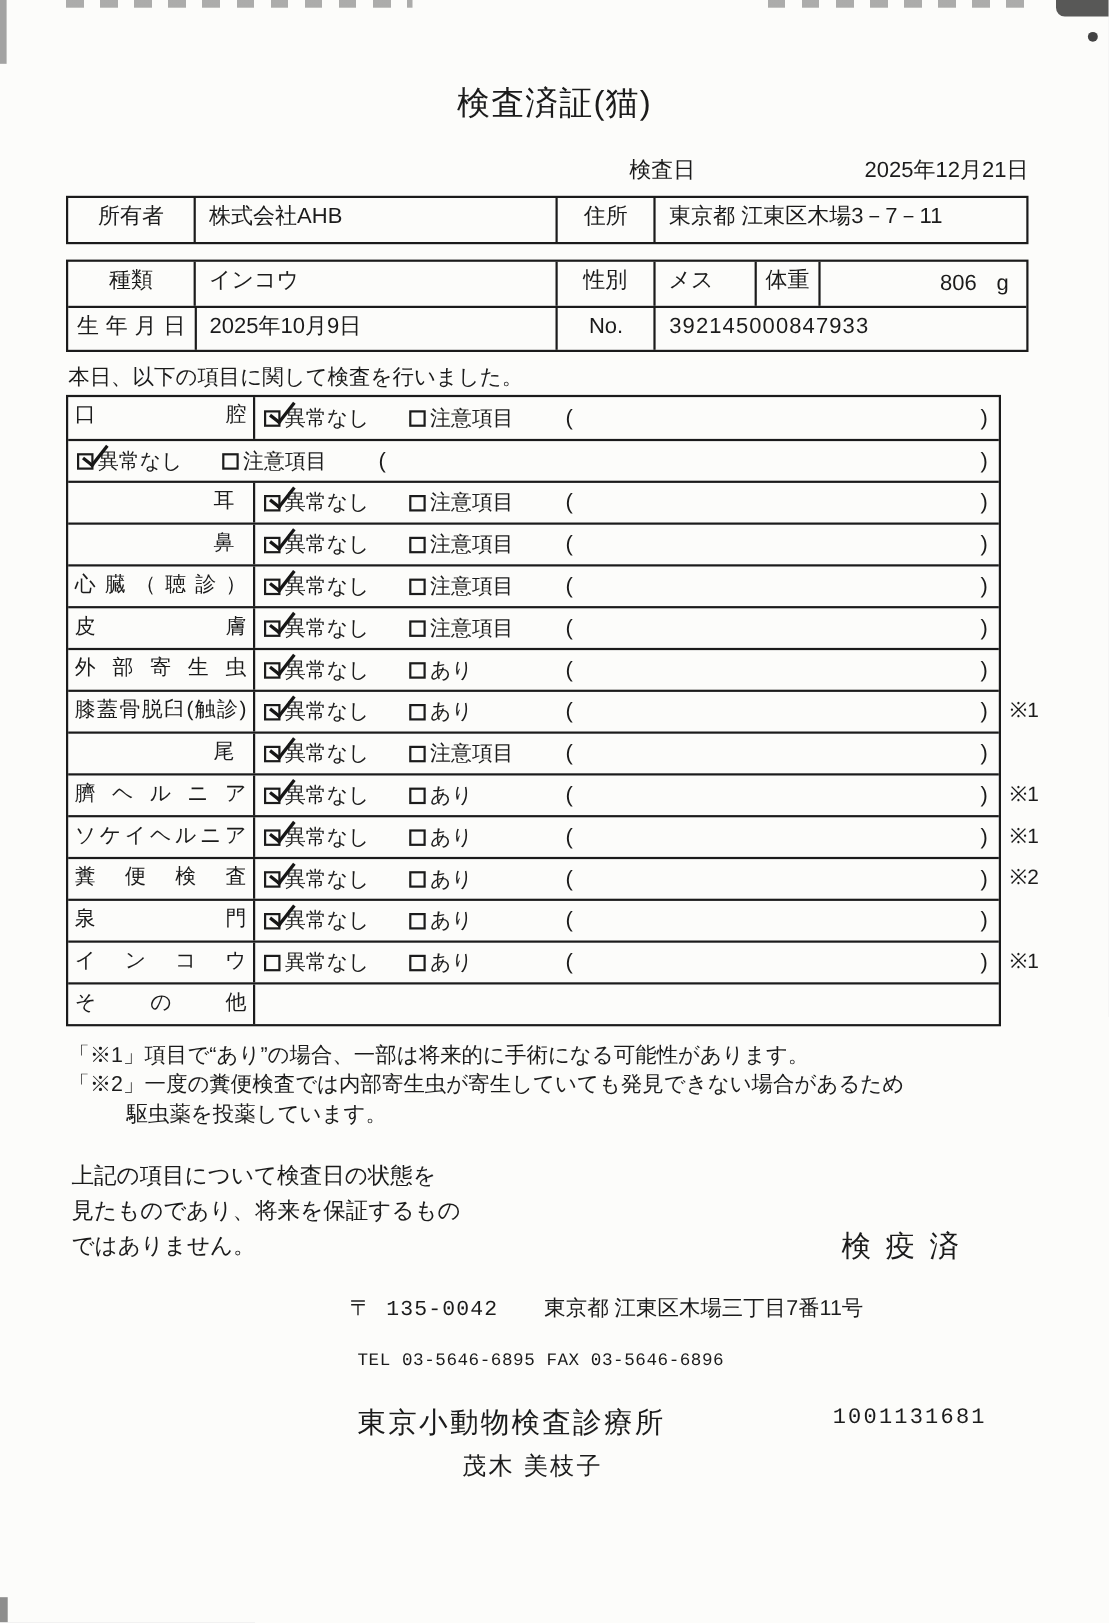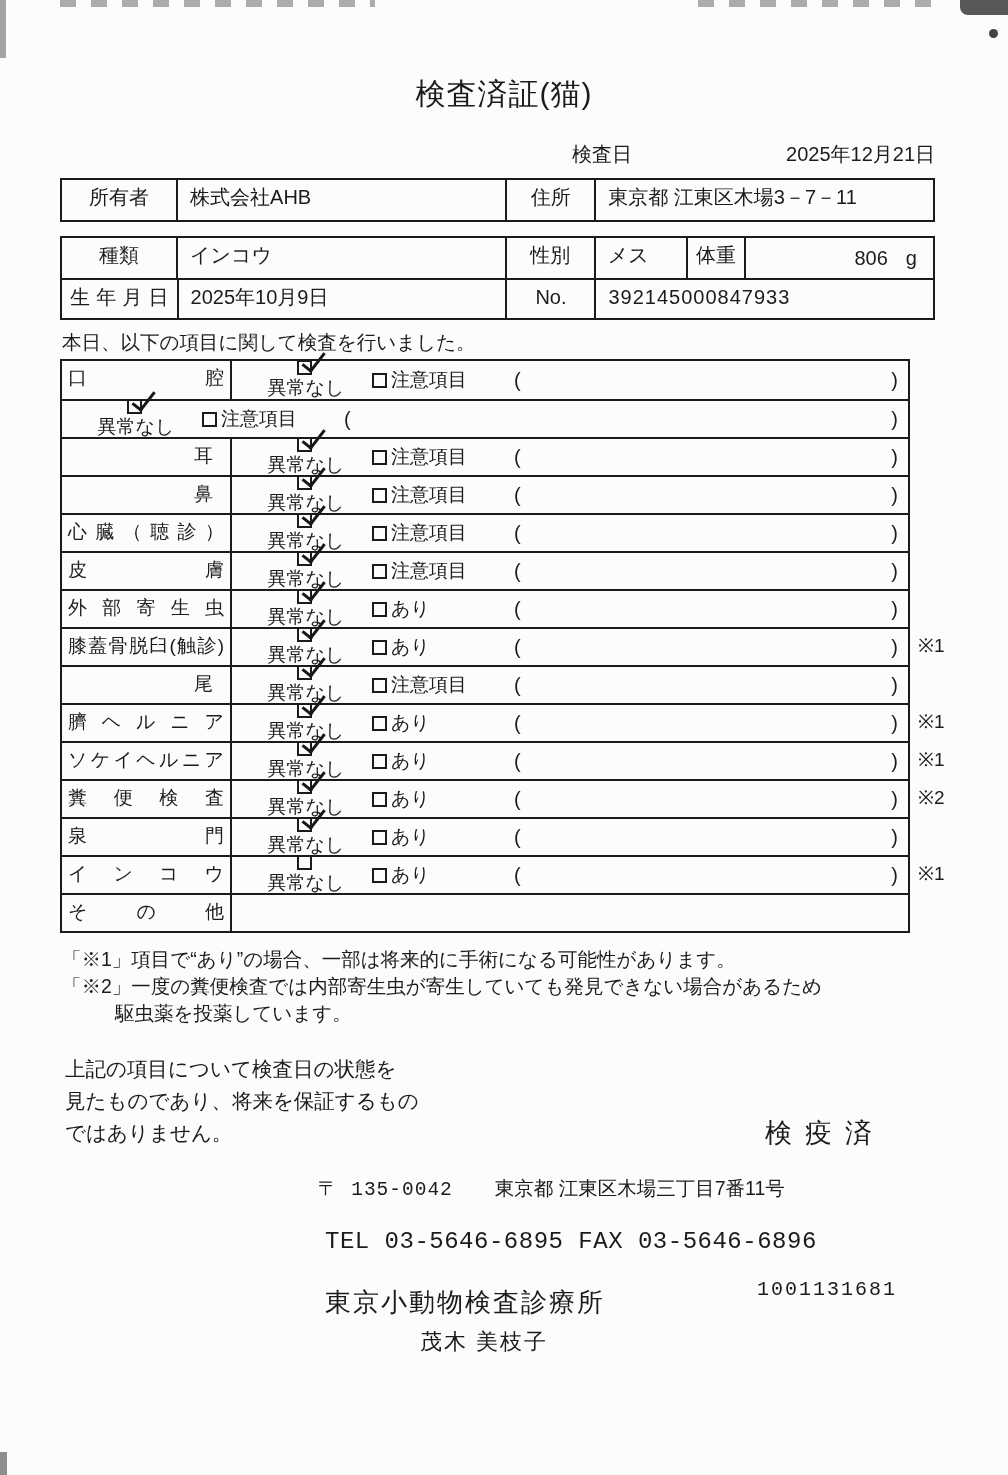--- a/index.html
+++ b/index.html
@@ -38,39 +38,39 @@
   .intro{margin:9px 0 3px 62px;font-size:19.5px;}
 
   .itbl{margin:0 98px 0 60px;border:2px solid #1b1b1b;}
   .irow{position:relative;display:flex;height:38px;}
   .irow + .irow{border-top:2px solid #1b1b1b;}
   .ilabel{width:170px;border-right:2px solid #1b1b1b;font-size:19px;line-height:34px;padding:0 6px;
           text-align:justify;text-align-last:justify;white-space:nowrap;}
   .ilabel.single{text-align:right;text-align-last:right;padding-right:17px;}
   .icontent{flex:1;display:flex;align-items:center;padding:0 8px;font-size:19px;}
   .copt{display:flex;align-items:center;}
-  .c1{width:132px;flex-direction:column;}
+  .c1{width:132px;}
   .c2{width:140px;}
   .cb{position:relative;width:15px;height:15px;border:2px solid #1b1b1b;margin-right:4px;flex:none;}
   .cb.checked::after{content:"";position:absolute;left:0;bottom:0;width:9px;height:21px;
         border-right:3px solid #161616;border-bottom:3px solid #161616;
         transform-origin:right bottom;transform:rotate(38deg);}
   .paren{flex:1;display:flex;justify-content:space-between;font-size:20px;padding:0 2px;}
   .remark{position:absolute;left:100%;top:3px;margin-left:10px;font-size:19px;white-space:nowrap;}
 
   .notes{margin:13px 60px 0 62px;font-size:19.5px;line-height:27px;}
   .notes .indent{padding-left:53px;}
 
   .bottom{position:relative;margin:26px 0 0 65px;height:100px;}
   .disclaimer{font-size:20.5px;line-height:32px;}
   .stamp{position:absolute;left:700px;bottom:2px;font-size:27px;letter-spacing:13px;white-space:nowrap;}
 
   .postal-line{display:flex;gap:42px;margin:22px 0 0 318px;font-size:19.5px;}
   .postal-line .code{font-family:"Liberation Mono",monospace;letter-spacing:1px;}
-  .tel-line{margin:26px 0 0 325px;font-size:24px;font-family:"Liberation Mono",monospace;letter-spacing:.5px;}
+  .tel-line{margin:26px 0 0 325px;font-size:16px;font-family:"Liberation Mono",monospace;letter-spacing:.5px;}
   .clinic-name{margin:30px 0 0 325px;font-size:26px;letter-spacing:2px;}
   .clinic-rep{margin:7px 0 0 420px;font-size:22px;letter-spacing:2px;}
   .serial{position:absolute;left:757px;top:1278px;font-size:20px;font-family:"Liberation Mono",monospace;letter-spacing:2px;}
 </style>
 </head>
 <body>
 
 <div class="page">
 
   <div class="art art-dashes art-d1"></div>

